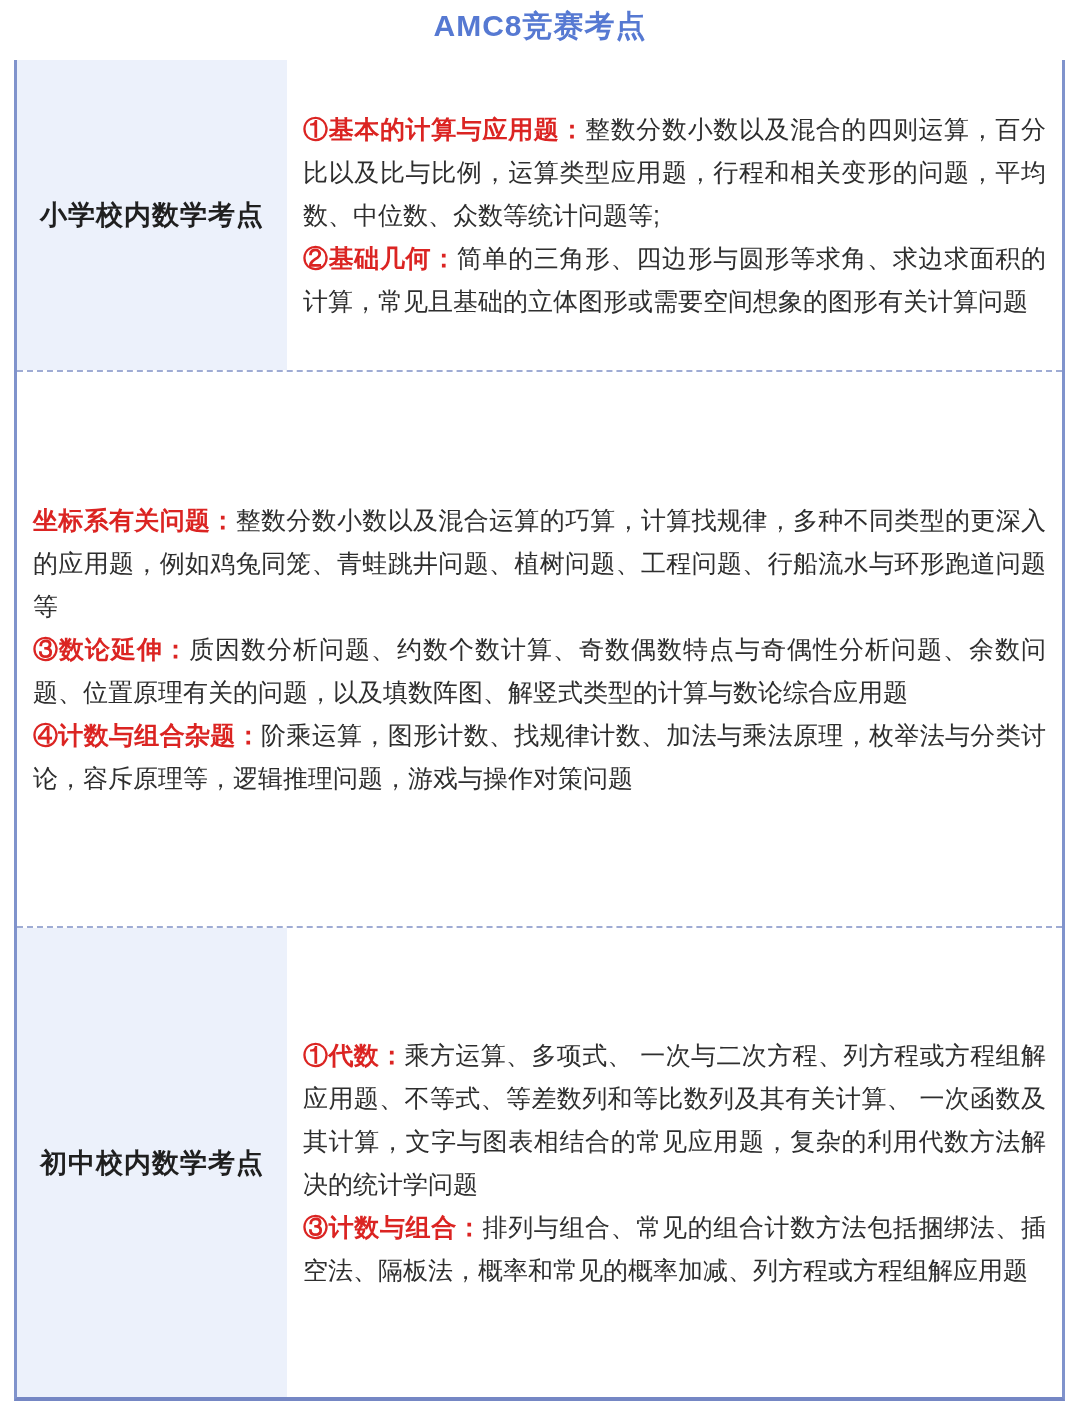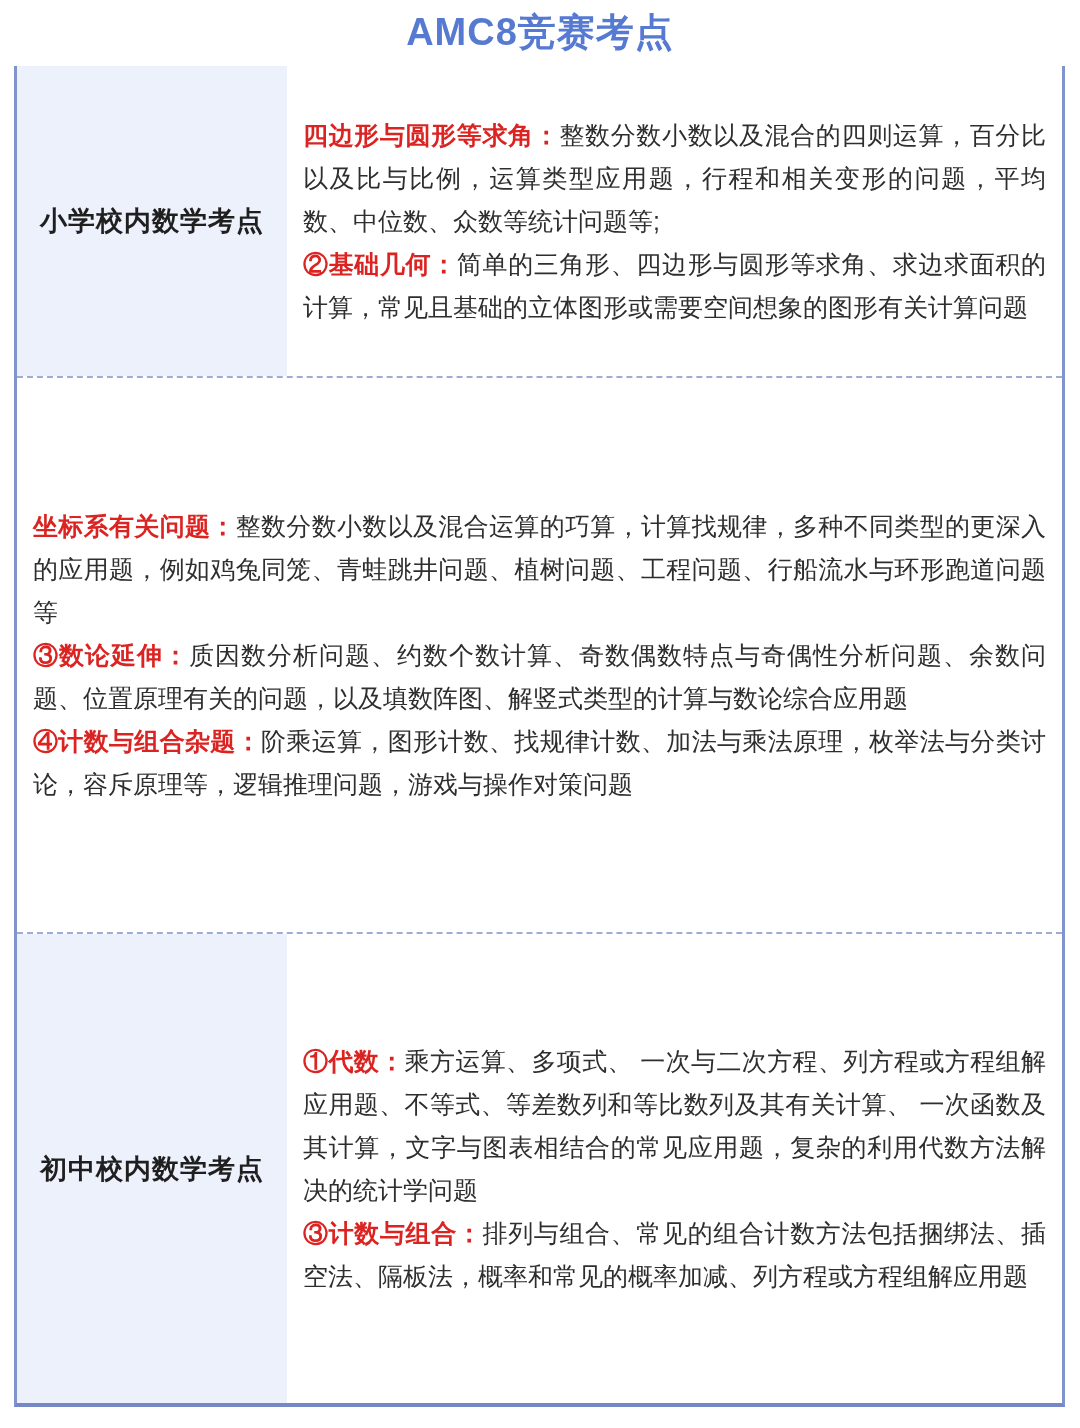--- a/index.html
+++ b/index.html
@@ -13,25 +13,25 @@
   *{margin:0;padding:0;box-sizing:border-box;}
   html,body{background:#ffffff;}
   body{
     width:1080px;
     min-height:1428px;
     font-family:"Liberation Sans",sans-serif;
     color:var(--body-text);
   }
   .title{
     text-align:center;
-    font-size:38px;
+    font-size:30px;
     font-weight:bold;
     color:var(--title-blue);
     letter-spacing:1px;
-    padding-top:8px;
+    padding-top:2px;
     margin-bottom:10px;
     line-height:48px;
   }
   .table{
     margin:0 15px 0 14px;
     border-left:3px solid var(--border-blue);
     border-right:3px solid var(--border-blue);
     border-bottom:4px solid #7587C4;
   }
   .row{
@@ -78,21 +78,21 @@
 </style>
 </head>
 <body>
 
 <div class="page">
   <h1 class="title">AMC8竞赛考点</h1>
   <div class="table" id="table">
   <div class="row">
     <div class="label-cell">小学校内数学考点</div>
     <div class="content-cell">
-  <p class="item"><span class="head">四边形与圆形等求角：</span><span class="body-text">整数分数小数以及混合的四则运算，百分比以及比与比例，运算类型应用题，行程和相关变形的问题，平均数、中位数、众数等统计问题等;</span></p>
+  <p class="item"><span class="head">①基本的计算与应用题：</span><span class="body-text">整数分数小数以及混合的四则运算，百分比以及比与比例，运算类型应用题，行程和相关变形的问题，平均数、中位数、众数等统计问题等;</span></p>
 
   <p class="item"><span class="head">②基础几何：</span><span class="body-text">简单的三角形、四边形与圆形等求角、求边求面积的计算，常见且基础的立体图形或需要空间想象的图形有关计算问题</span></p>
 
 </div>
   </div>
 
   <div class="row">
     <div class="content-cell">
   <p class="item"><span class="head">坐标系有关问题：</span><span class="body-text">整数分数小数以及混合运算的巧算，计算找规律，多种不同类型的更深入的应用题，例如鸡兔同笼、青蛙跳井问题、植树问题、工程问题、行船流水与环形跑道问题等</span></p>
 

